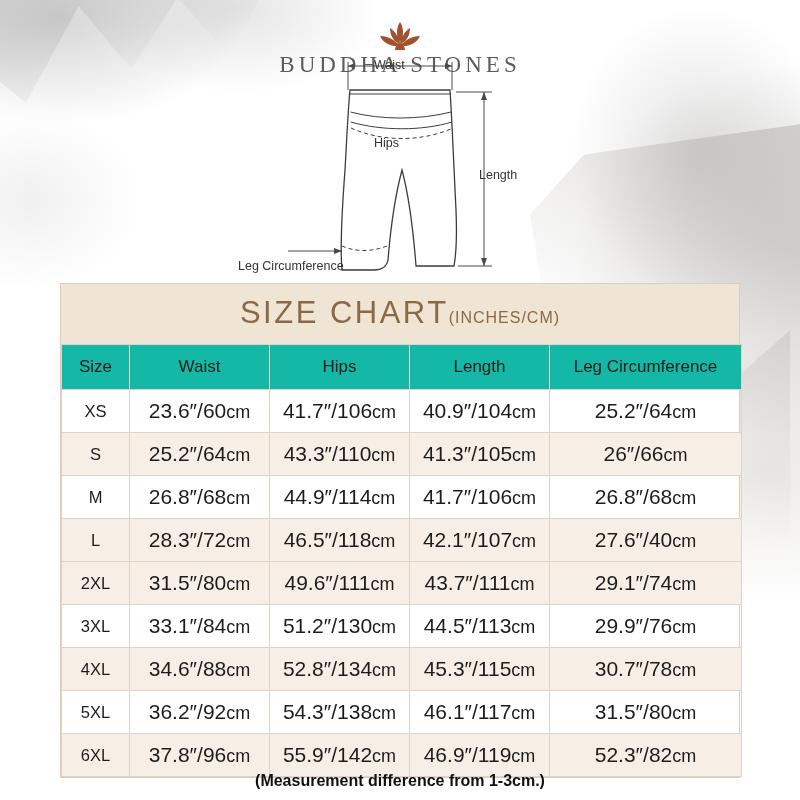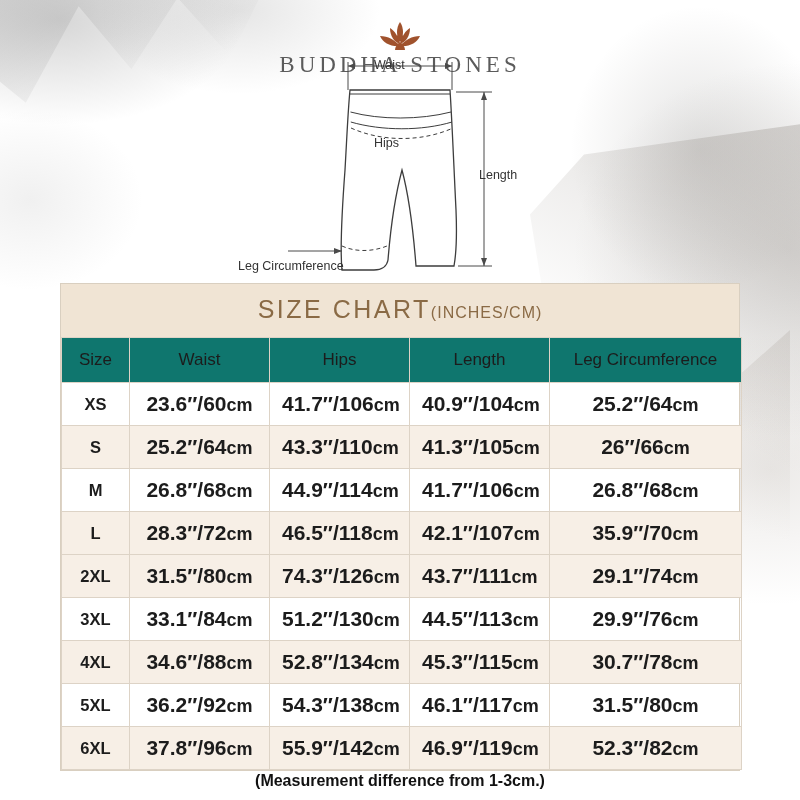--- a/index.html
+++ b/index.html
@@ -97,21 +97,21 @@
   }
   .chart-title {
     background: #f0e4d4;
     text-align: center;
     padding: 11px 0 13px 0;
     color: #8a6a45;
     font-family: "Liberation Sans", sans-serif;
     letter-spacing: 1px;
   }
   .chart-title .big {
-    font-size: 25px;
+    font-size: 31px;
     letter-spacing: 2.5px;
   }
   .chart-title .small {
     font-size: 16px;
     letter-spacing: 1px;
   }
   table.size-chart {
     border-collapse: collapse;
     width: 100%;
     table-layout: fixed;
@@ -119,27 +119,26 @@
   table.size-chart th,
   table.size-chart td {
     border: 1px solid #ddd3c6;
     text-align: center;
     color: #1c1c1c;
     font-weight: normal;
   }
   table.size-chart th {
     font-size: 17px;
     padding: 12px 2px;
-    background: #0f766e;
+    background: #14b8a6;
   }
   table.size-chart td {
     font-size: 16.5px;
     padding: 9px 12px;
     white-space: nowrap;
-    font-weight: bold;
   }
   table.size-chart tr.alt td { background: #f7efe6; }
   .unit { font-size: 18px; }
   .in-mark { font-size: 21px; }
   col.c0 { width: 68px; }
   col.c1 { width: 140px; }
   col.c2 { width: 140px; }
   col.c3 { width: 140px; }
   col.c4 { width: 192px; }
 
@@ -278,26 +277,26 @@
             <td><span class="in-mark">26.8″/68</span><span class="unit">cm</span></td>
             <td><span class="in-mark">44.9″/114</span><span class="unit">cm</span></td>
             <td><span class="in-mark">41.7″/106</span><span class="unit">cm</span></td>
             <td><span class="in-mark">26.8″/68</span><span class="unit">cm</span></td>
           </tr>
           <tr class="alt">
             <td>L</td>
             <td><span class="in-mark">28.3″/72</span><span class="unit">cm</span></td>
             <td><span class="in-mark">46.5″/118</span><span class="unit">cm</span></td>
             <td><span class="in-mark">42.1″/107</span><span class="unit">cm</span></td>
-            <td><span class="in-mark">35.9″/70</span><span class="unit">cm</span></td>
+            <td><span class="in-mark">27.6″/40</span><span class="unit">cm</span></td>
           </tr>
           <tr class="alt">
             <td>2XL</td>
             <td><span class="in-mark">31.5″/80</span><span class="unit">cm</span></td>
-            <td><span class="in-mark">74.3″/126</span><span class="unit">cm</span></td>
+            <td><span class="in-mark">49.6″/111</span><span class="unit">cm</span></td>
             <td><span class="in-mark">43.7″/111</span><span class="unit">cm</span></td>
             <td><span class="in-mark">29.1″/74</span><span class="unit">cm</span></td>
           </tr>
           <tr>
             <td>3XL</td>
             <td><span class="in-mark">33.1″/84</span><span class="unit">cm</span></td>
             <td><span class="in-mark">51.2″/130</span><span class="unit">cm</span></td>
             <td><span class="in-mark">44.5″/113</span><span class="unit">cm</span></td>
             <td><span class="in-mark">29.9″/76</span><span class="unit">cm</span></td>
           </tr>

